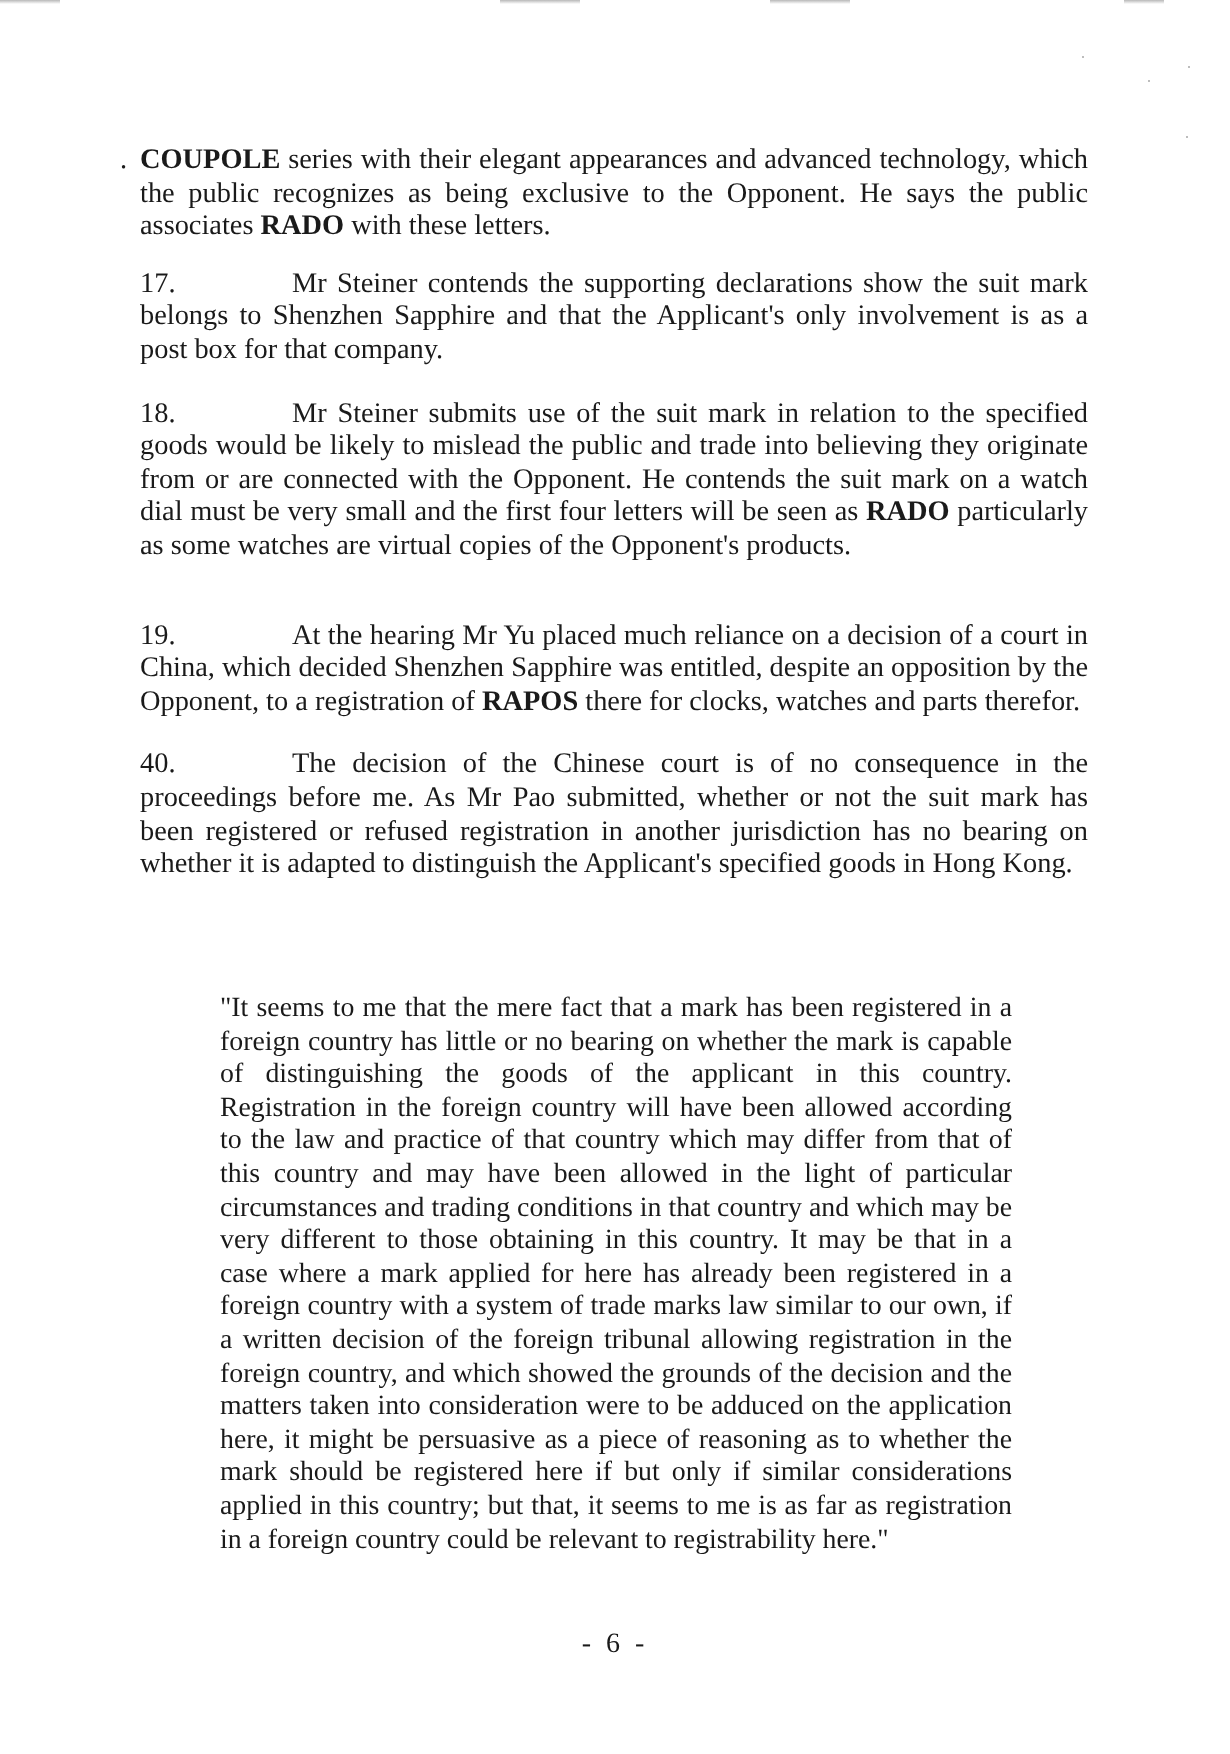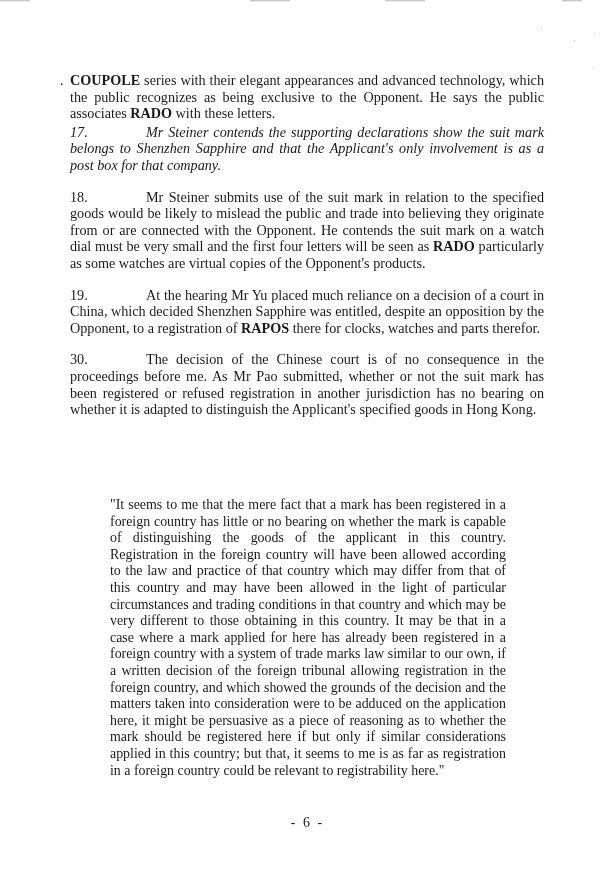--- a/index.html
+++ b/index.html
@@ -38,22 +38,22 @@
 <div class="speck" style="left:594px;top:33px;"></div>
 <div class="speck" style="left:574px;top:40px;"></div>
 <div class="speck" style="left:593px;top:68px;"></div>
 
 <div class="page">
   <p class="para" style="position:relative;">
     <span class="lead-dot">.</span>
     <span id="cont-parts"><b>COUPOLE</b><span> series with their elegant appearances and advanced technology, which the public recognizes as being exclusive to the Opponent.  He says the public associates </span><b>RADO</b><span> with these letters.</span></span>
   </p>
   <div id="paras">
-      <p class="para" style="margin-top: 2px; font-style: italic;"><span class="num">17.</span><span>Mr Steiner contends the supporting declarations show the suit mark belongs to Shenzhen Sapphire and that the Applicant's only involvement is as  a post box for that company.</span></p>
+      <p class="para" style="margin-top: 12px;"><span class="num">17.</span><span>Mr Steiner contends the supporting declarations show the suit mark belongs to Shenzhen Sapphire and that the Applicant's only involvement is as  a post box for that company.</span></p>
       <p class="para" style="margin-top: 15px;"><span class="num">18.</span><span>Mr Steiner submits use of the suit mark in relation to the specified goods would be likely to mislead the public and trade into believing they originate from or are connected with the Opponent.  He contends the suit mark on a watch dial must be very small and the first four letters will be seen as </span><b>RADO</b><span> particularly as some watches are virtual copies of the Opponent's products.</span></p>
-      <p class="para" style="margin-top: 15px;"><span class="num">19.</span><span>At the hearing Mr Yu placed much reliance on a decision of a court in China, which decided Shenzhen Sapphire was entitled, despite an opposition by the Opponent, to a registration of </span><b>RAPOS</b><span> there for clocks, watches and parts therefor.</span></p>
-      <p class="para" style="margin-top: 15px;"><span class="num">30.</span><span>The decision of the Chinese court is of no consequence in the proceedings before me.  As Mr Pao submitted, whether or not the suit mark has been registered or refused registration in another jurisdiction has no bearing on whether it is adapted to distinguish the Applicant's specified goods in Hong Kong.</span></p>
+      <p class="para" style="margin-top: 28px;"><span class="num">19.</span><span>At the hearing Mr Yu placed much reliance on a decision of a court in China, which decided Shenzhen Sapphire was entitled, despite an opposition by the Opponent, to a registration of </span><b>RAPOS</b><span> there for clocks, watches and parts therefor.</span></p>
+      <p class="para" style="margin-top: 15px;"><span class="num">40.</span><span>The decision of the Chinese court is of no consequence in the proceedings before me.  As Mr Pao submitted, whether or not the suit mark has been registered or refused registration in another jurisdiction has no bearing on whether it is adapted to distinguish the Applicant's specified goods in Hong Kong.</span></p>
     </div>
 </div>
 
 <p class="quote">"It seems to me that the mere fact that a mark has been registered in a foreign country has little or no bearing on whether the mark is capable of distinguishing the goods of the applicant in this country.  Registration in the foreign country will have been allowed according to the law and practice of that country which may differ from that of this country and may have been allowed in the light of particular circumstances and trading conditions in that country and which may be very different to those obtaining in this country.  It may be that in a case where a mark applied for here has already been registered in a foreign country with a system of trade marks law similar to our own, if a written decision of the foreign tribunal allowing registration in the foreign country, and which showed the grounds of the decision and the matters taken into consideration were to be adduced on the application here, it might be persuasive as a piece of reasoning as to whether the mark should be registered here if but only if similar considerations applied in this country; but that, it seems to me is as far as registration in a foreign country could be relevant to registrability here."</p>
 
 <div class="page-num">-  6  -</div>
 
 </body></html>

